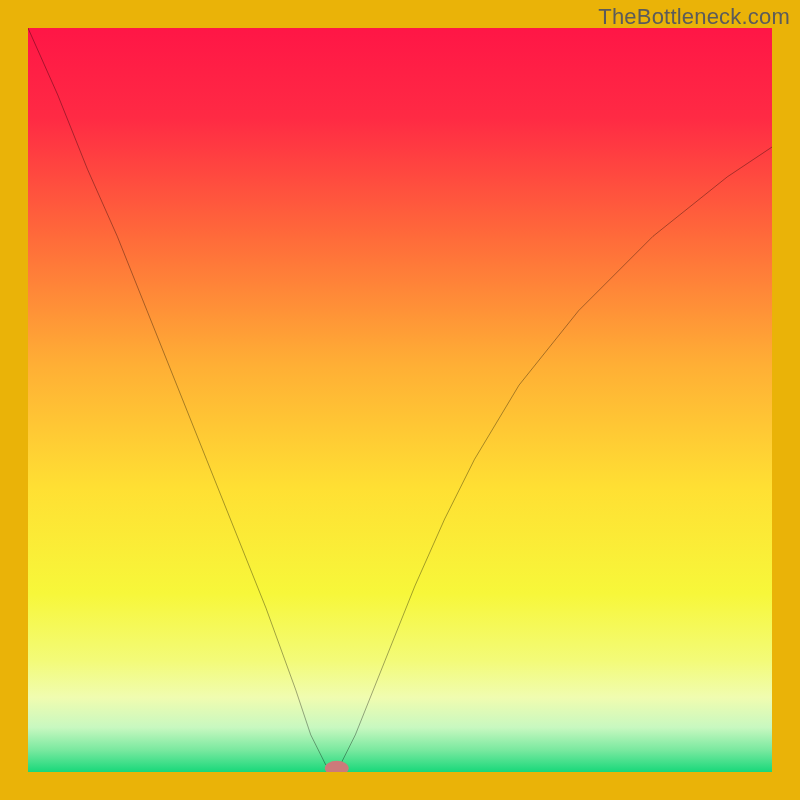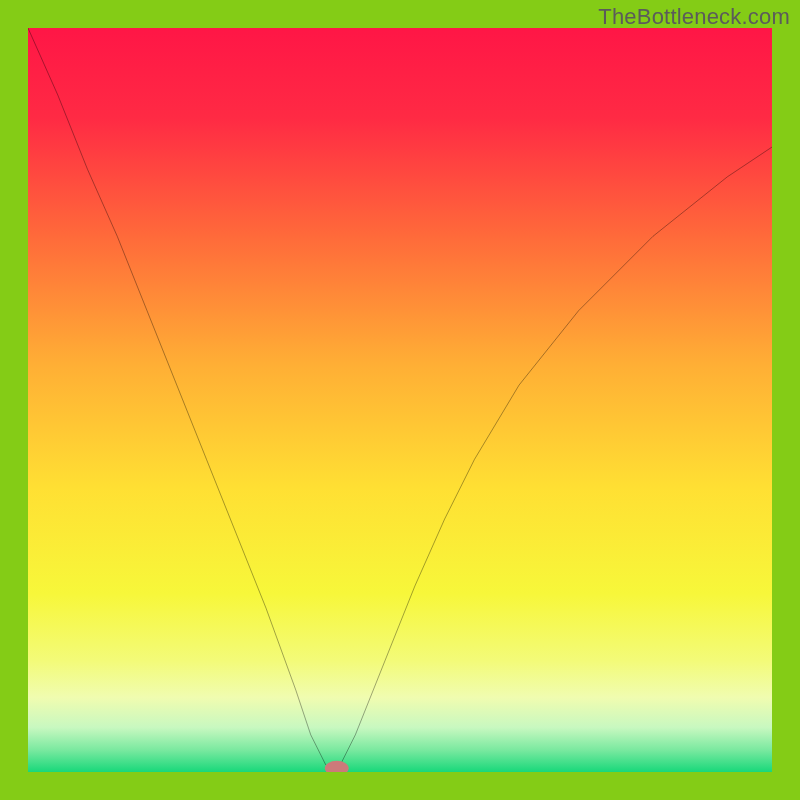--- a/index.html
+++ b/index.html
@@ -8,21 +8,21 @@
     width: 800px;
     height: 800px;
     overflow: hidden;
     background: #000;
     font-family: Arial, Helvetica, sans-serif;
   }
   .frame {
     position: relative;
     width: 800px;
     height: 800px;
-    background: #84cc16;
+    background: #eab308;
   }
   .plot {
     position: absolute;
     left: 28px;
     top: 28px;
     width: 744px;
     height: 744px;
   }
   .plot svg {
     display: block;

